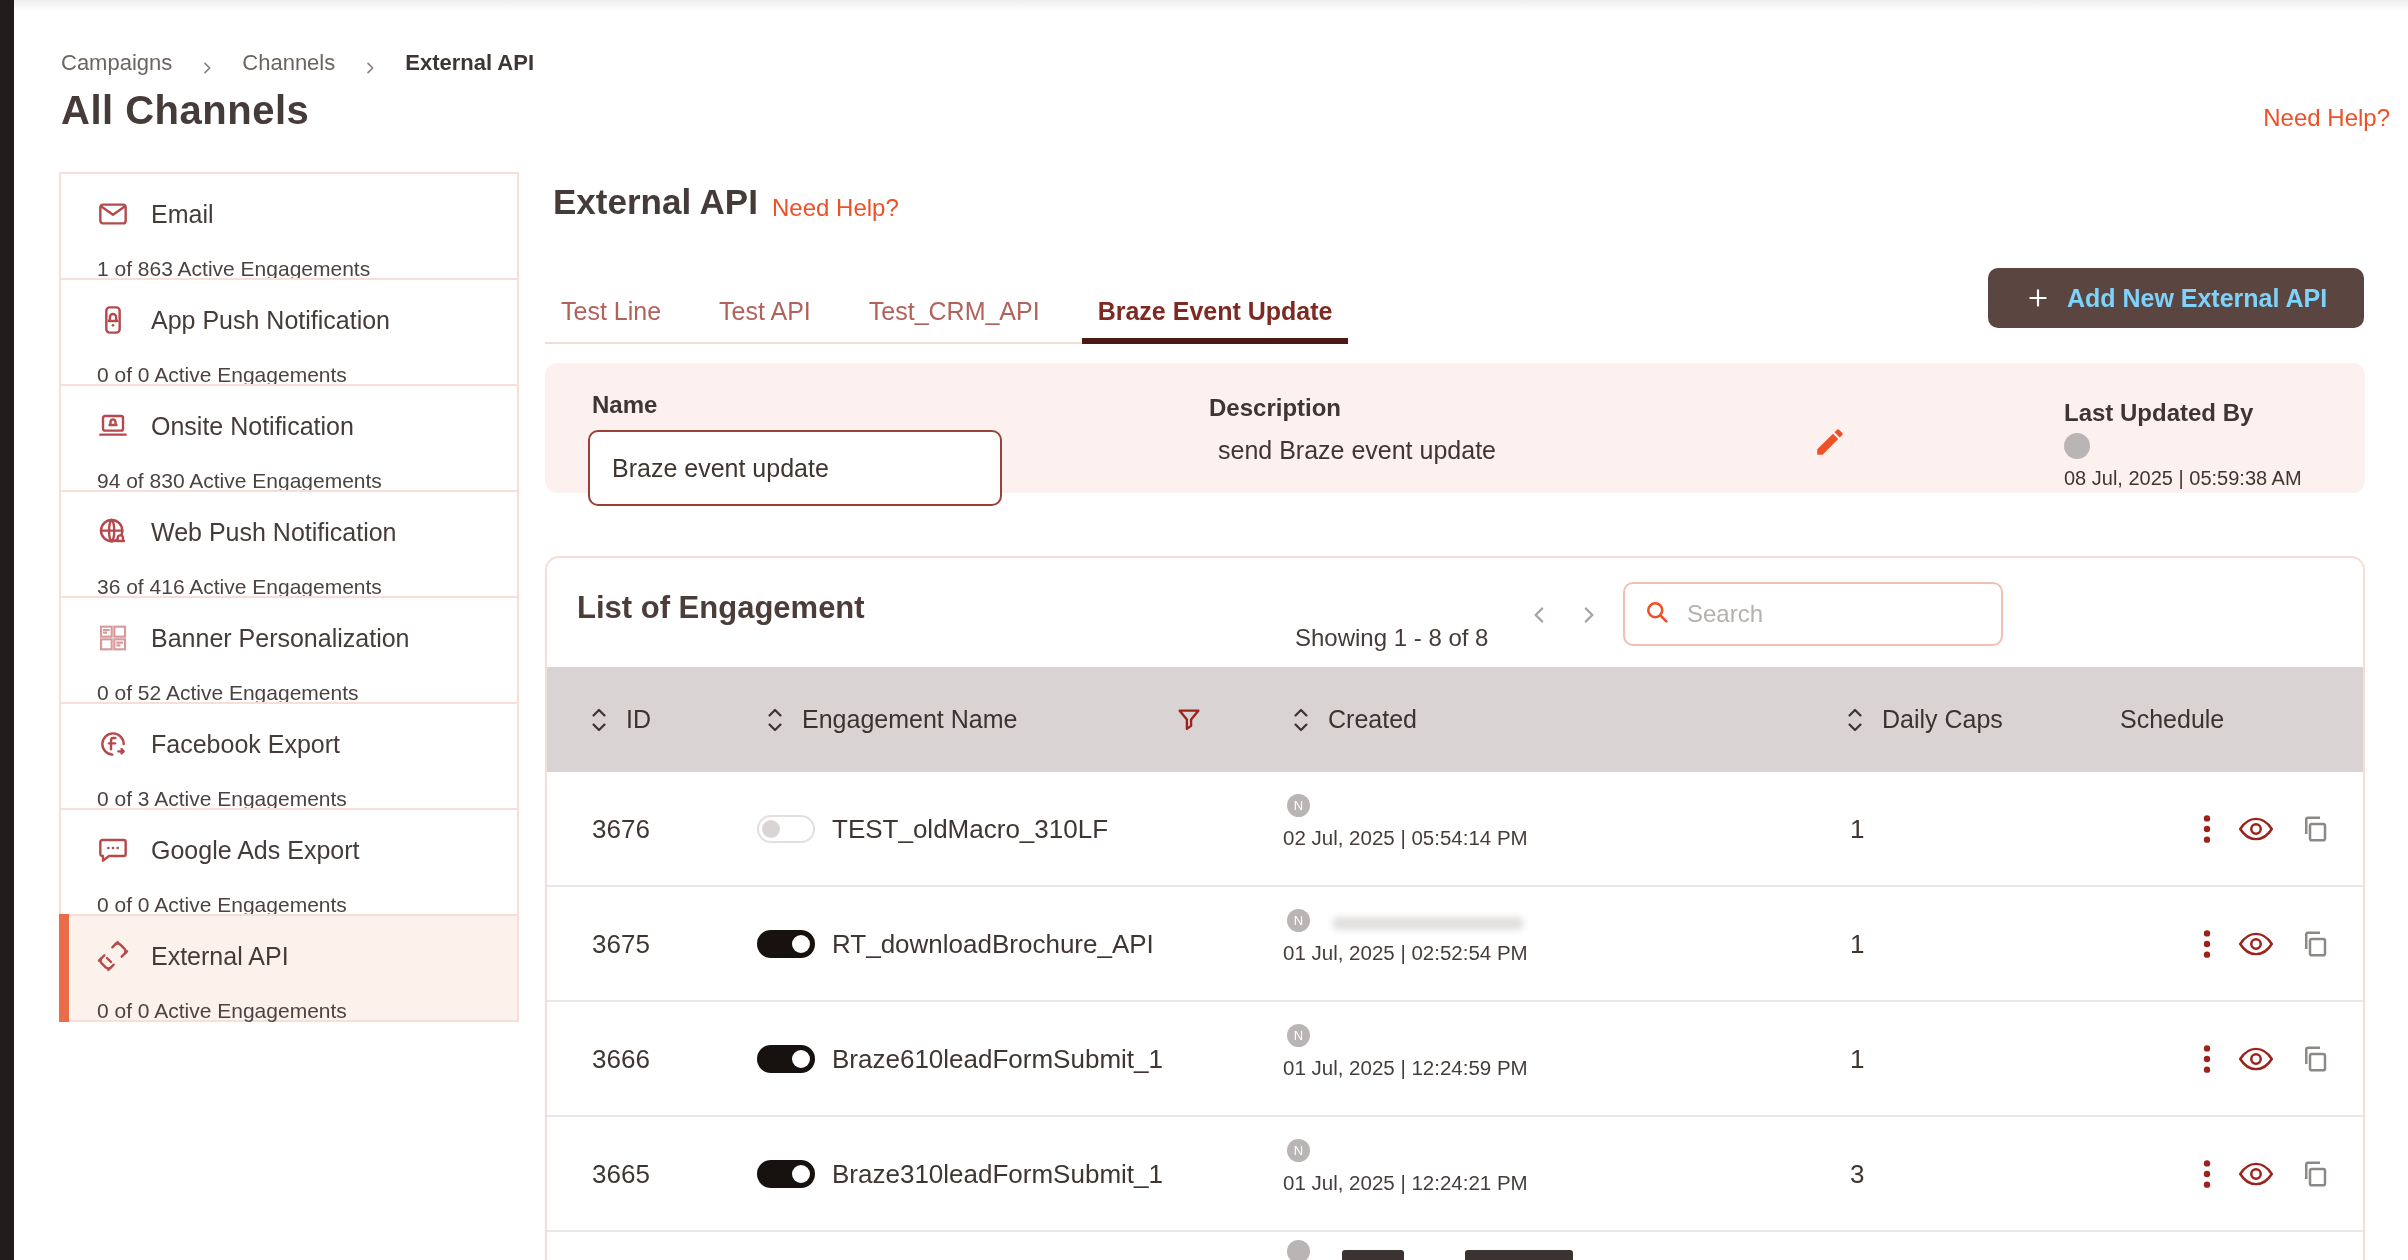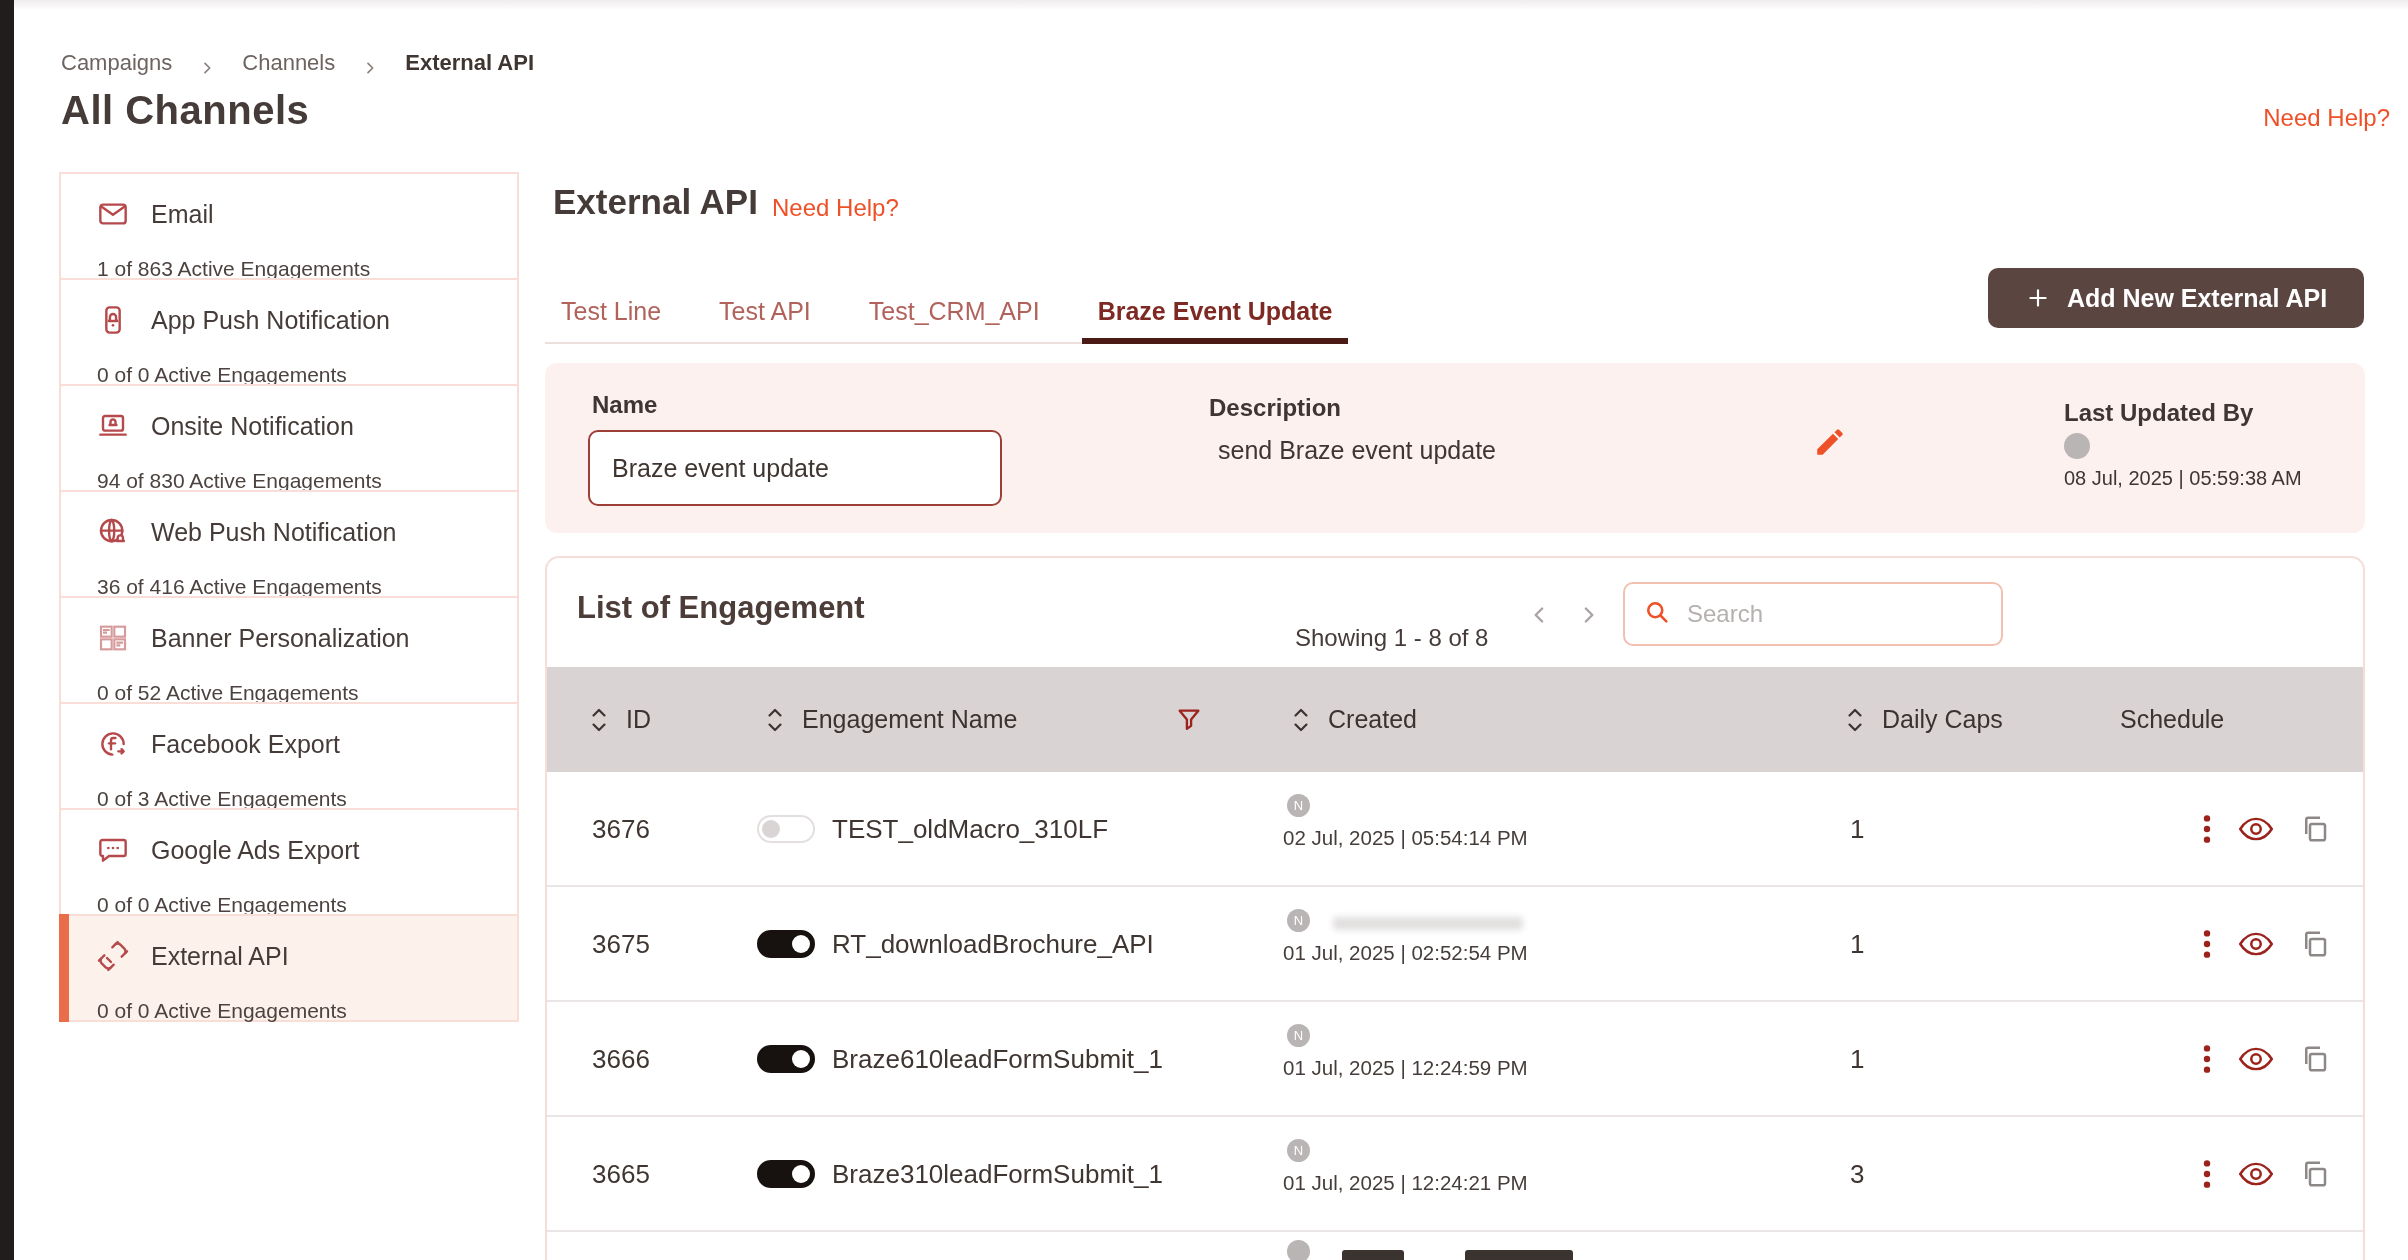--- a/index.html
+++ b/index.html
@@ -33,27 +33,27 @@
   .side-card.active::before{content:"";position:absolute;left:-2px;top:-2px;bottom:-2px;width:10px;background:#ea6d4a;}
 
   
   .main-heading{left:553px;top:182px;font-size:35px;font-weight:800;color:#453b38;}
   .main-help{left:772px;top:194px;font-size:24px;color:#ee5027;cursor:pointer;}
   .tabs{left:545px;top:282px;width:802px;height:62px;display:flex;border-bottom:2px solid #eddfdb;}
   .tab{position:relative;margin-right:26px;padding:0 16px;line-height:58px;font-size:25px;color:#b0625b;cursor:pointer;white-space:nowrap;}
   .tab.active{color:#7e2a23;font-weight:700;}
   .tab.active::after{content:"";position:absolute;left:0;right:0;bottom:-2px;height:6px;background:#4c1a15;}
 
-  .btn-dark{background:#5b4540;color:#ffffff;border:none;border-radius:10px;display:flex;align-items:center;
+  .btn-dark{background:#5b4540;color:#7dd3fc;border:none;border-radius:10px;display:flex;align-items:center;
     justify-content:center;gap:16px;cursor:pointer;font-family:inherit;}
   .btn-add-api{left:1988px;top:268px;width:376px;height:60px;font-size:25px;font-weight:600;}
   .btn-dark svg{display:block;}
 
   
-  .details{left:545px;top:363px;width:1820px;height:170px;background:#fcf1ee;border-radius:12px;}
+  .details{left:545px;top:363px;width:1820px;height:130px;background:#fcf1ee;border-radius:12px;}
   .fld-label{font-size:24px;font-weight:700;color:#3f3531;}
   .name-label{left:47px;top:28px;}
   .name-input{left:43px;top:67px;width:414px;height:76px;background:#ffffff;border:2px solid #9c3f36;border-radius:10px;
     padding:0 22px;font-size:25px;color:#3f3531;font-family:inherit;outline:none;}
   .desc-label{left:664px;top:31px;}
   .desc-value{left:673px;top:73px;font-size:25px;color:#3f3531;}
   .pencil{left:1268px;top:62px;width:34px;height:34px;cursor:pointer;}
   .lu-label{left:1519px;top:36px;}
   .lu-avatar{left:1519px;top:70px;width:26px;height:26px;border-radius:50%;background:#b9b5b5;}
   .lu-value{left:1519px;top:104px;font-size:20px;color:#3f3531;}

